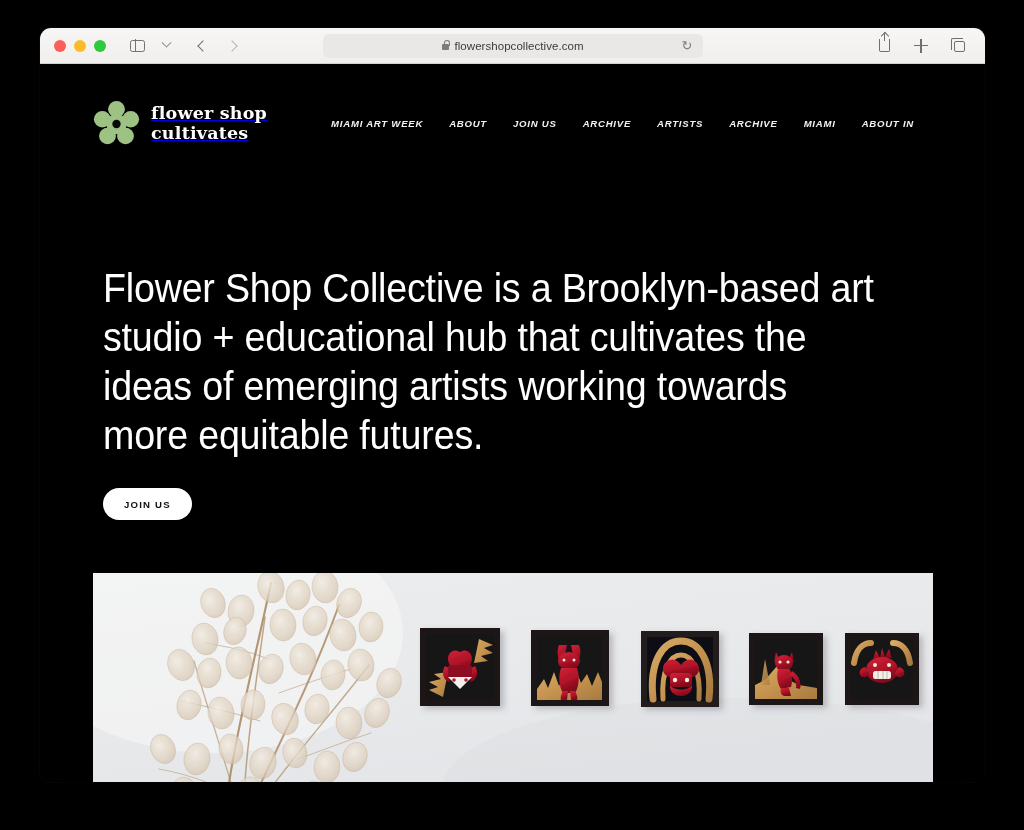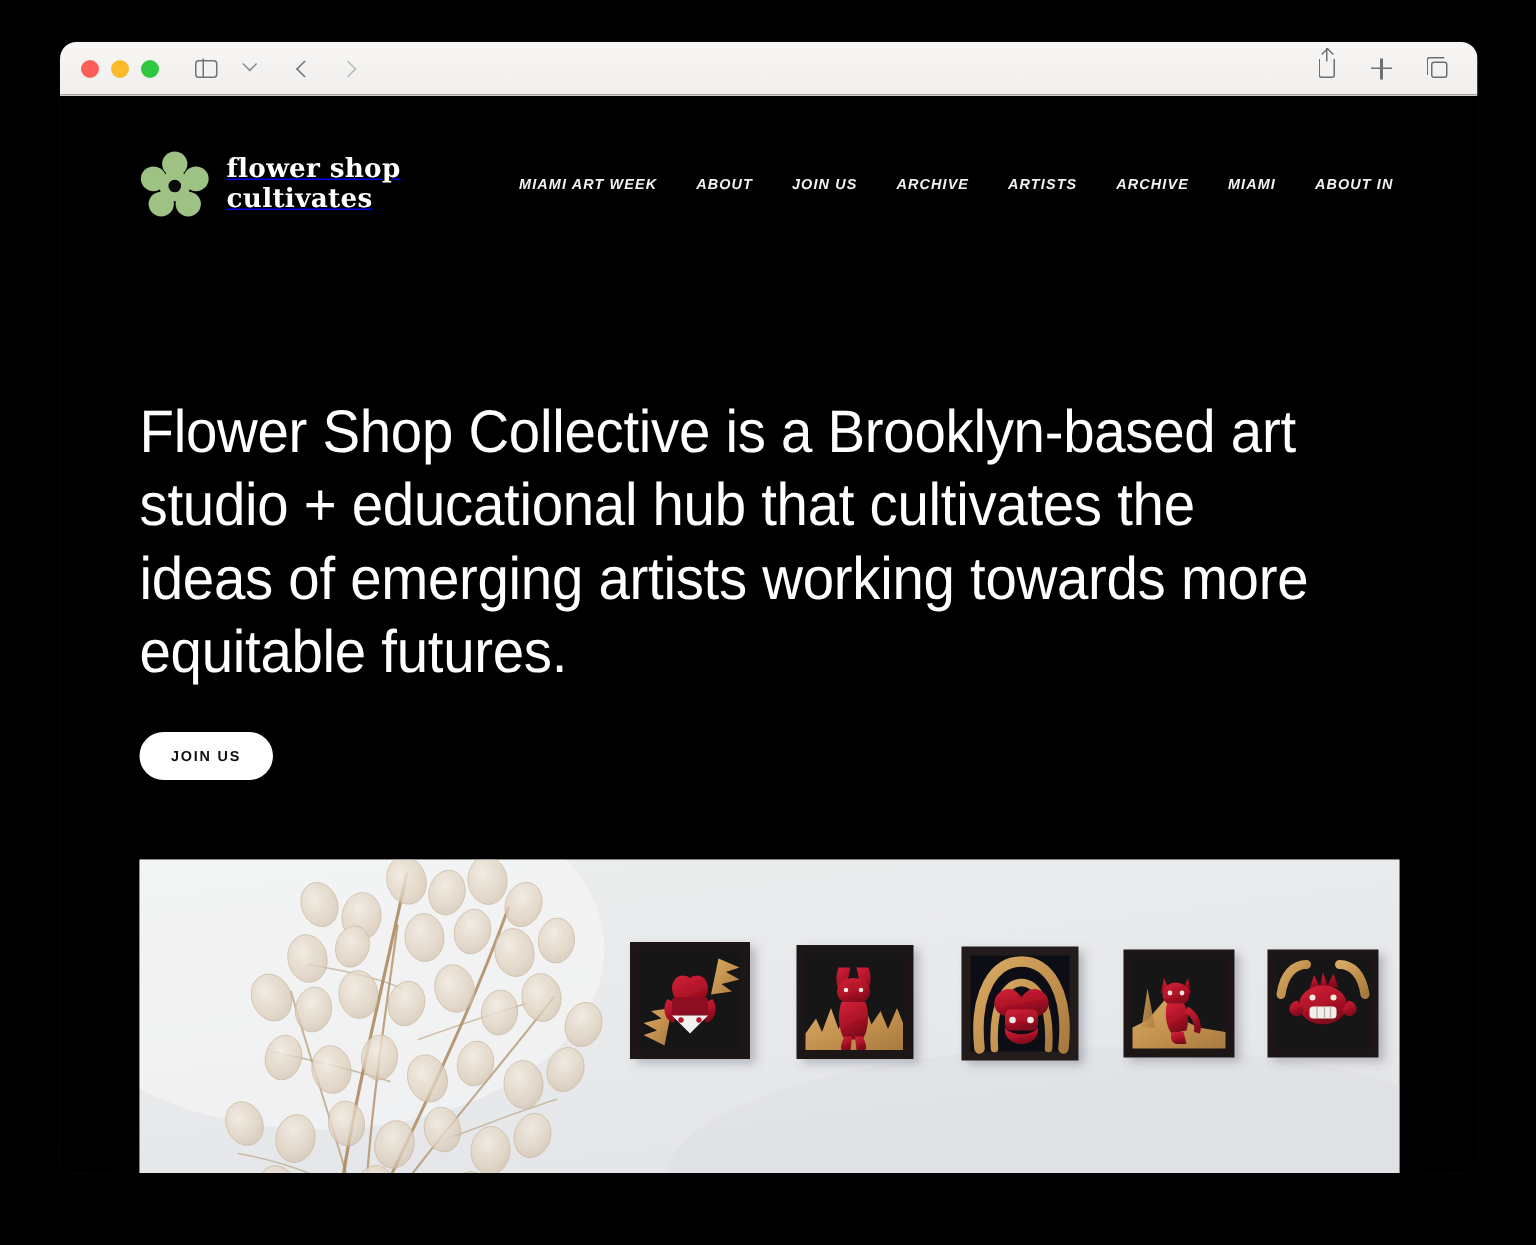--- a/index.html
+++ b/index.html
@@ -192,21 +192,21 @@
   #page {
     position: relative;
     height: 718px;
     background: #000000;
     overflow: hidden;
   }
 
   
   #site-header {
     position: absolute;
-    left: 0; right: 1px; top: 0;
+    left: 0; right: 16px; top: 0;
     height: 118px;
     display: flex;
     align-items: center;
     padding: 0 55px 0 53px;
   }
 
   #logo { display: flex; align-items: center; gap: 11px; }
 
   .flower-mark { width: 47px; height: 47px; display: block; }
 
@@ -229,21 +229,21 @@
     font-size: 9.6px;
     font-weight: bold;
     color: #f2f2f2;
     letter-spacing: 0.75px;
     white-space: nowrap;
     text-decoration: none;
     font-style: italic;
   }
 
   
-  #hero { position: absolute; left: 53px; top: 200px; right: 55px; }
+  #hero { position: absolute; left: 63px; top: 200px; right: 55px; }
 
   #hero-headline {
     font-family: "Liberation Sans Narrow", "Liberation Sans", sans-serif;
     font-size: 40px;
     line-height: 49px;
     font-weight: 400;
     color: #ffffff;
     letter-spacing: -0.2px;
     max-width: 830px;
     transform: scaleX(0.94);
@@ -315,20 +315,25 @@
           <span class="chev-down"></span>
         </span>
         <span class="tb-btn" style="margin-left:8px;" title="Back">
           <span class="arrow-l"></span>
         </span>
         <span class="tb-btn dim" title="Forward">
           <span class="arrow-r"></span>
         </span>
       </div>
 
+      <div id="url-bar">
+        <span class="lock-icon"></span>
+        <span id="url-text">flowershopcollective.com</span>
+        <span id="reload-btn">↻</span>
+      </div>
 
       <div id="toolbar-right">
         <span class="tb-btn" title="Share">
           <span class="share-glyph"></span>
         </span>
         <span class="tb-btn" title="New tab">
           <span class="plus-glyph"></span>
         </span>
         <span class="tb-btn" title="Show tab overview">
           <span class="tabs-glyph"></span>

